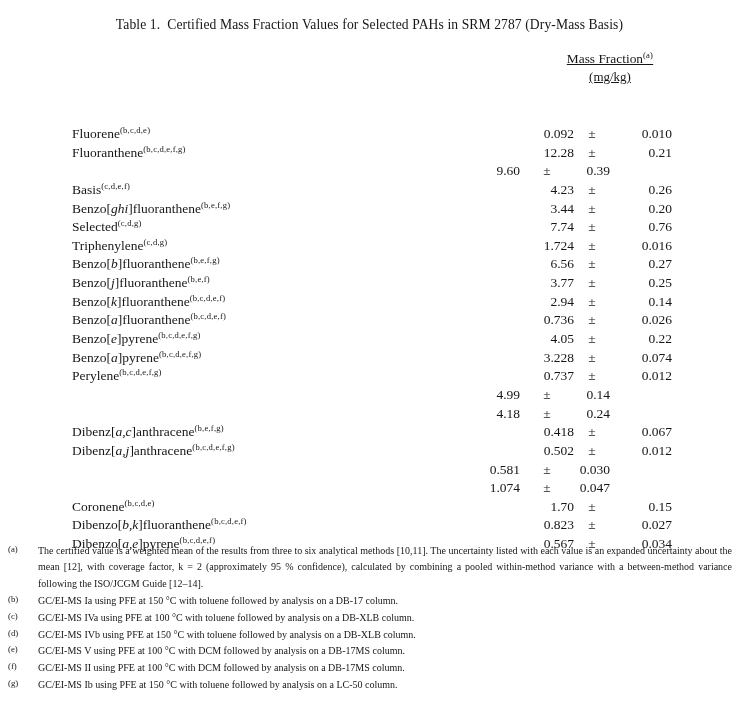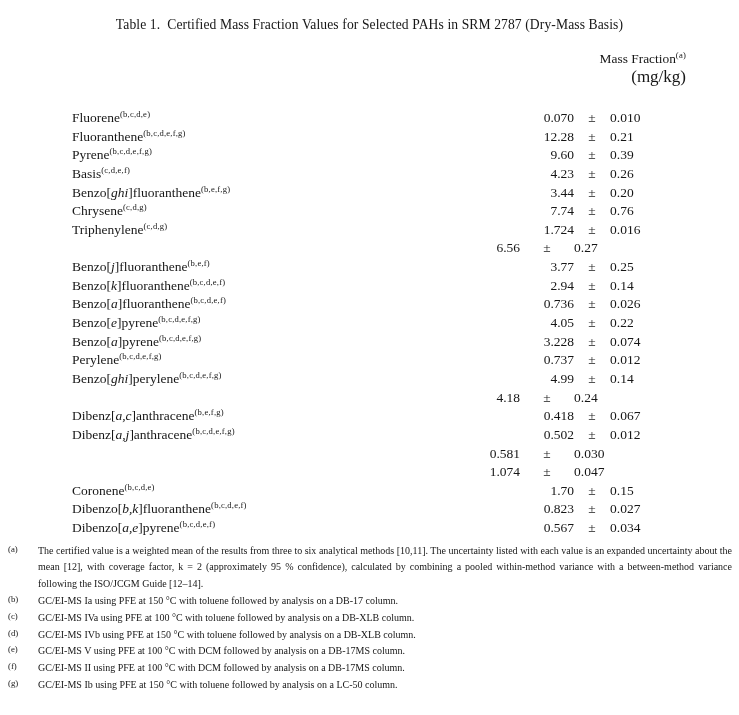--- a/index.html
+++ b/index.html
@@ -15,29 +15,29 @@
     position:absolute; top:17px; left:0; width:100%;
     text-align:center; font-size:13.6px; letter-spacing:0.1px;
     white-space:pre;
   }
 
   .table-block { position:absolute; top:50px; left:72px; width:600px; }
 
   .grid-row { display:grid; grid-template-columns:1fr 54px 36px 62px; align-items:baseline; }
 
   .head-row { margin-bottom:2px; }
-  .head-cell { grid-column:2 / 5; text-align:right; font-size:13.4px; line-height:18px; transform:translateX(14px); }
-  .head-cell .unit { display:block; font-size:17px; }
-
-  .tbody { margin-top:24px; }
+  .head-cell { grid-column:2 / 5; text-align:center; font-size:13.4px; line-height:18px; transform:translateX(14px);text-decoration:underline; }
+  .head-cell .unit { display:block; font-size:13px; }
+
+  .tbody { margin-top:40px; }
   .trow { height:18.65px; font-size:13.5px; }
   .c-name { white-space:nowrap; }
   .c-val  { text-align:right; font-variant-numeric:tabular-nums; }
   .c-pm   { text-align:center; }
-  .c-unc  { text-align:left; font-variant-numeric:tabular-nums; }
+  .c-unc  { text-align:right; font-variant-numeric:tabular-nums; }
   sup.fnref {
     font-size:8.6px; vertical-align:super; line-height:0; letter-spacing:0.2px;
   }
 
   .footnotes { position:absolute; top:543px; left:8px; width:724px; }
   .footnote { display:flex; margin-bottom:0.5px; }
   .fn-marker {
     flex:0 0 30px; font-size:8.8px; padding-top:1px;
     text-align:left;
   }
@@ -56,61 +56,61 @@
   <div class="table-block">
     <div class="grid-row head-row">
       <div class="head-cell">
         <span>Mass Fraction</span><sup class="fnref">(a)</sup>
         <span class="unit">(mg/kg)</span>
       </div>
     </div>
     <div class="tbody" id="rows">
         <div class="grid-row trow">
           <div class="c-name"><span>Fluorene</span><sup class="fnref">(b,c,d,e)</sup></div>
-          <div class="c-val">0.070</div>
+          <div class="c-val">0.092</div>
           <div class="c-pm">±</div>
           <div class="c-unc">0.010</div>
         </div>
         <div class="grid-row trow">
           <div class="c-name"><span>Fluoranthene</span><sup class="fnref">(b,c,d,e,f,g)</sup></div>
           <div class="c-val">12.28</div>
           <div class="c-pm">±</div>
           <div class="c-unc">0.21</div>
         </div>
         <div class="grid-row trow">
-          <div class="c-name"><span>Pyrene</span><sup class="fnref">(b,c,d,e,f,g)</sup></div>
           <div class="c-val">9.60</div>
           <div class="c-pm">±</div>
           <div class="c-unc">0.39</div>
         </div>
         <div class="grid-row trow">
           <div class="c-name"><span>Basis</span><sup class="fnref">(c,d,e,f)</sup></div>
           <div class="c-val">4.23</div>
           <div class="c-pm">±</div>
           <div class="c-unc">0.26</div>
         </div>
         <div class="grid-row trow">
           <div class="c-name"><span>Benzo[</span><i>ghi</i><span>]fluoranthene</span><sup class="fnref">(b,e,f,g)</sup></div>
           <div class="c-val">3.44</div>
           <div class="c-pm">±</div>
           <div class="c-unc">0.20</div>
         </div>
         <div class="grid-row trow">
-          <div class="c-name"><span>Chrysene</span><sup class="fnref">(c,d,g)</sup></div>
+          <div class="c-name"><span>Selected</span><sup class="fnref">(c,d,g)</sup></div>
           <div class="c-val">7.74</div>
           <div class="c-pm">±</div>
           <div class="c-unc">0.76</div>
         </div>
         <div class="grid-row trow">
           <div class="c-name"><span>Triphenylene</span><sup class="fnref">(c,d,g)</sup></div>
           <div class="c-val">1.724</div>
           <div class="c-pm">±</div>
           <div class="c-unc">0.016</div>
         </div>
         <div class="grid-row trow">
+          <div class="c-name"><span>Benzo[</span><i>b</i><span>]fluoranthene</span><sup class="fnref">(b,e,f,g)</sup></div>
           <div class="c-val">6.56</div>
           <div class="c-pm">±</div>
           <div class="c-unc">0.27</div>
         </div>
         <div class="grid-row trow">
           <div class="c-name"><span>Benzo[</span><i>j</i><span>]fluoranthene</span><sup class="fnref">(b,e,f)</sup></div>
           <div class="c-val">3.77</div>
           <div class="c-pm">±</div>
           <div class="c-unc">0.25</div>
         </div>
@@ -138,21 +138,20 @@
           <div class="c-pm">±</div>
           <div class="c-unc">0.074</div>
         </div>
         <div class="grid-row trow">
           <div class="c-name"><span>Perylene</span><sup class="fnref">(b,c,d,e,f,g)</sup></div>
           <div class="c-val">0.737</div>
           <div class="c-pm">±</div>
           <div class="c-unc">0.012</div>
         </div>
         <div class="grid-row trow">
-          <div class="c-name"><span>Benzo[</span><i>ghi</i><span>]perylene</span><sup class="fnref">(b,c,d,e,f,g)</sup></div>
           <div class="c-val">4.99</div>
           <div class="c-pm">±</div>
           <div class="c-unc">0.14</div>
         </div>
         <div class="grid-row trow">
           <div class="c-val">4.18</div>
           <div class="c-pm">±</div>
           <div class="c-unc">0.24</div>
         </div>
         <div class="grid-row trow">

